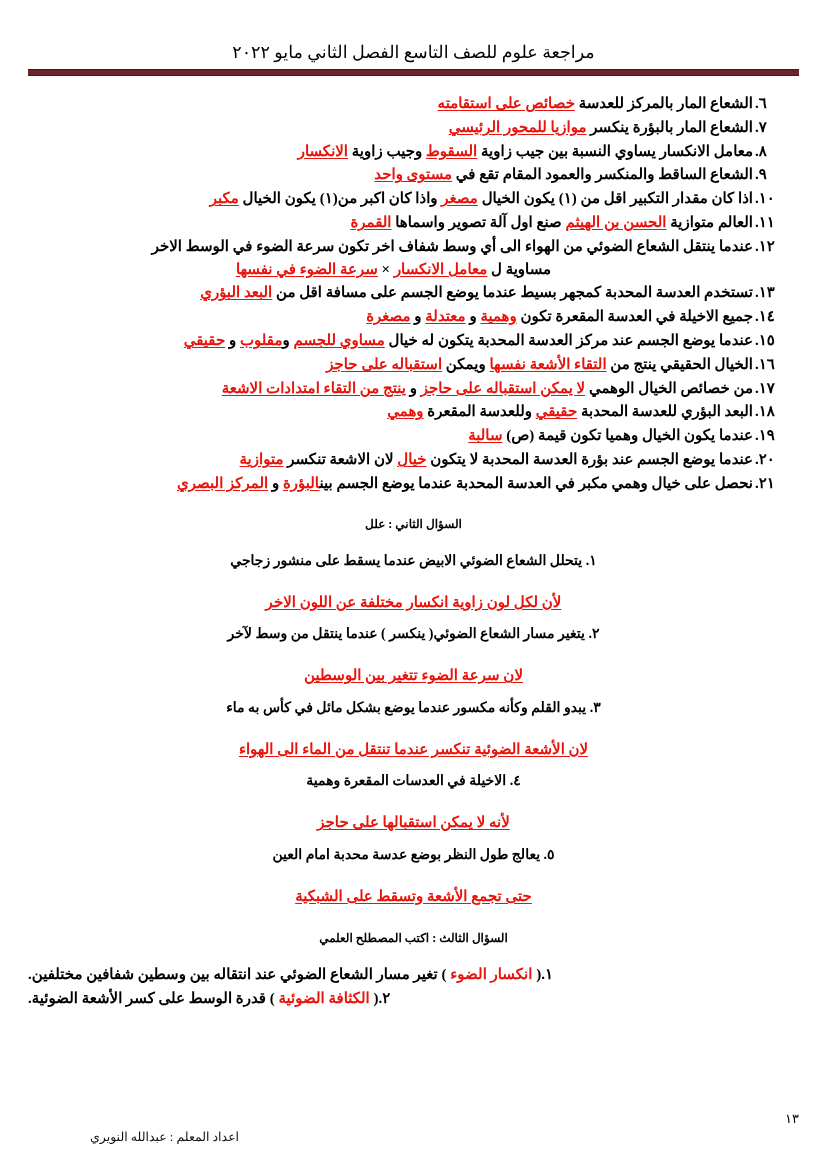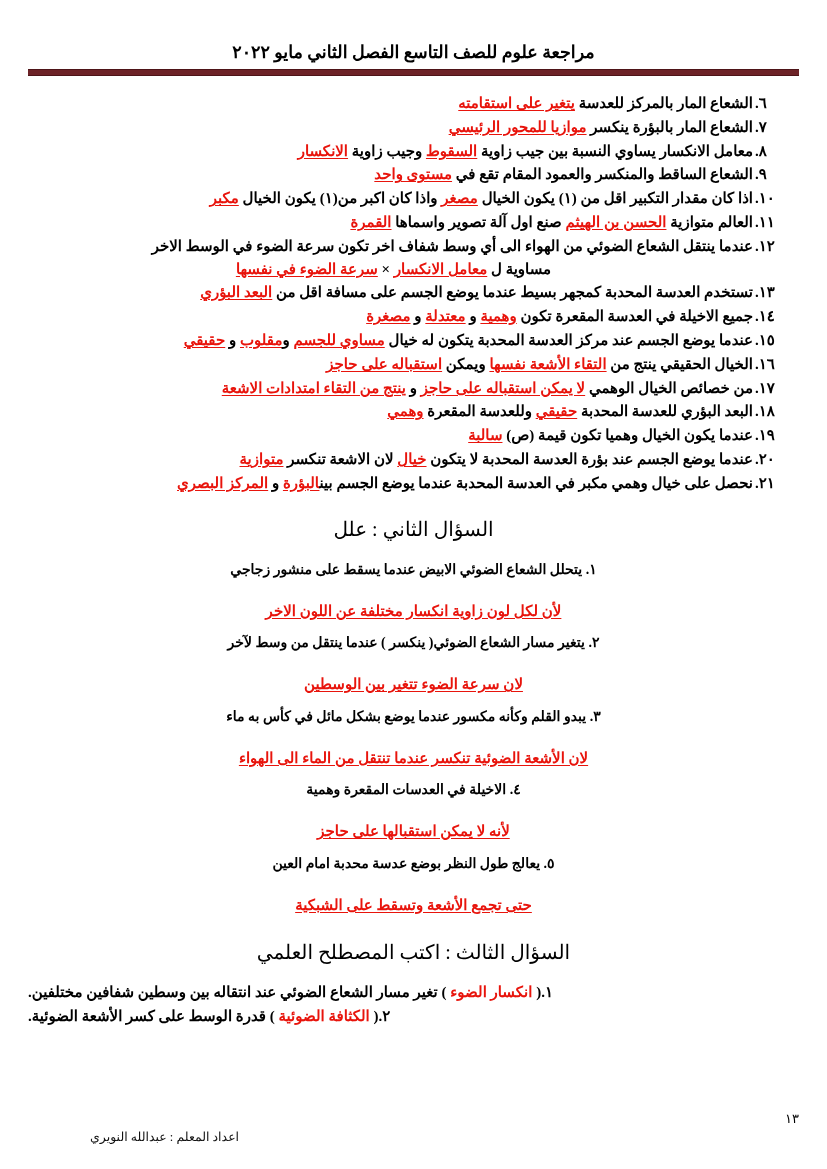--- a/index.html
+++ b/index.html
@@ -25,21 +25,21 @@
     padding: 0 28px;
   }
 
   
   .doc-header {
     text-align: center;
     padding-top: 42px;
   }
   .doc-header .title {
     font-size: 17.5px;
-    font-weight: bold;
+    font-weight: normal;
     letter-spacing: 0;
     line-height: 1.2;
     color: #000;
   }
   .header-rule {
     margin-top: 6px;
     height: 5px;
     background: #6d2327;
     border-top: 1px solid #4e1418;
     border-bottom: 1px solid #4e1418;
@@ -87,22 +87,22 @@
     padding-left: 6px;
   }
   .fill-list li .cont {
     display: block;
     text-align: center;
     margin-top: 0px;
   }
 
   
   .section-head {
-    font-size: 20px;
-    font-weight: normal;
+    font-size: 12px;
+    font-weight: bold;
     text-align: center;
     margin: 22px 0 18px 0;
     padding-right: 0;
   }
   .section-head.q3 { margin: 24px 0 16px 0; }
 
   
   .explain-list {
     list-style: none;
     margin: 0;
@@ -179,21 +179,21 @@
 <div class="page">
 
   <div class="doc-header">
     <div class="title">مراجعة علوم للصف التاسع الفصل الثاني مايو ٢٠٢٢</div>
   </div>
   <div class="header-rule"></div>
 
   <ol class="fill-list" id="fill-list">
       <li>
         <span class="num">٦.</span>
-        <span class="body"><span class="blk">الشعاع المار بالمركز للعدسة  </span><span class="ans">يتغير على استقامته</span></span>
+        <span class="body"><span class="blk">الشعاع المار بالمركز للعدسة  </span><span class="ans">خصائص على استقامته</span></span>
       </li>
       <li>
         <span class="num">٧.</span>
         <span class="body"><span class="blk">الشعاع المار بالبؤرة ينكسر </span><span class="ans">موازيا للمحور الرئيسي</span></span>
       </li>
       <li>
         <span class="num">٨.</span>
         <span class="body"><span class="blk">معامل الانكسار يساوي النسبة بين  جيب زاوية </span><span class="ans">السقوط</span><span class="blk"> وجيب زاوية </span><span class="ans">الانكسار</span></span>
       </li>
       <li>

